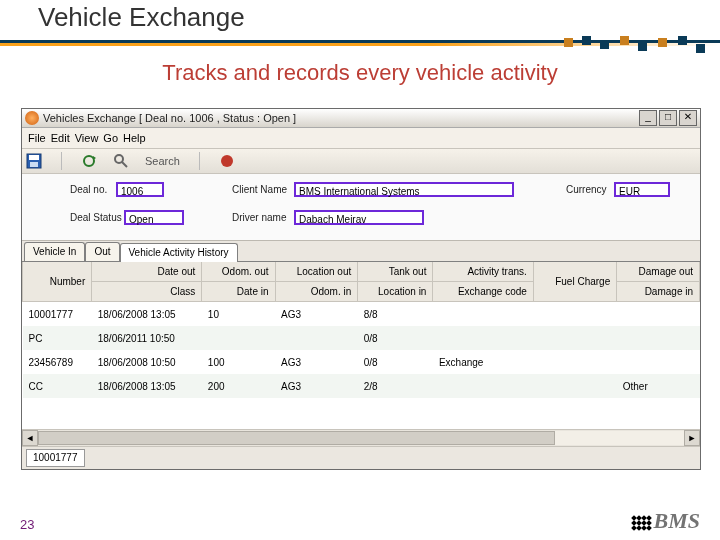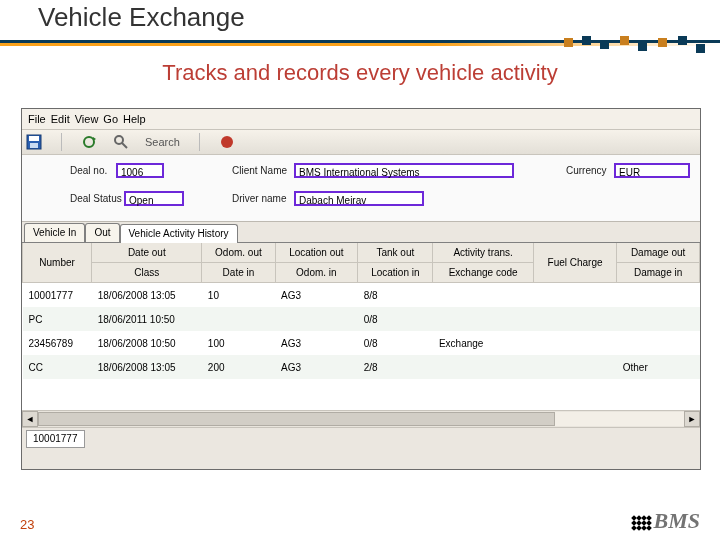--- a/index.html
+++ b/index.html
@@ -21,31 +21,31 @@
   .tb-sep{width:1px;height:18px;background:#bbb;margin:0 3px}
   .search-label{font-size:11px;color:#555}
   .form-area{height:66px;background:#fafafa;border-bottom:1px solid #bdb9b1;position:relative}
   .fld-lbl{position:absolute;font-size:10px;color:#222}
   .fld{position:absolute;border:2px solid #6d28d9;background:#fff;height:15px;font-size:10px;padding:0 3px;line-height:15px;box-sizing:border-box}
   .tabs{height:20px;background:#ebe7e0;border-bottom:1px solid #808080;display:flex;align-items:flex-end;padding-left:2px;font-size:10px}
   .tab{height:18px;padding:0 8px;border:1px solid #808080;border-bottom:none;background:#f7f4ec;margin-right:0;border-radius:3px 3px 0 0;line-height:18px}
   .tab.active{background:#fff;position:relative;top:1px}
   .grid-wrap{background:#fff;height:184px;overflow:hidden;position:relative}
   table.grid{width:100%;border-collapse:collapse;font-size:10px}
-  table.grid th{background:#ece8e0;border:1px solid #c8c4bc;border-top:none;font-weight:normal;text-align:center;padding:4px 6px;font-size:10px}
+  table.grid th{background:#ece8e0;border:1px solid #c8c4bc;border-top:none;font-weight:normal;text-align:right;padding:4px 6px;font-size:10px}
   table.grid td{border-bottom:0;padding:4px 6px;height:16px}
   table.grid tr:nth-child(odd) td{background:#fff}
   table.grid tr:nth-child(even) td{background:#f2f6f2}
   .hscroll{position:absolute;bottom:0;left:0;right:0;height:16px;background:#e9e5dd;border-top:1px solid #c8c4bc;display:flex;align-items:center}
   .hscroll .arrow{width:16px;height:16px;border:1px solid #b0aca4;background:#ddd9d1;text-align:center;line-height:14px;font-size:9px;box-sizing:border-box}
   .hscroll .track{flex:1;height:14px;background:#f3efe7;position:relative}
   .hscroll .thumb{position:absolute;left:0;top:0;height:14px;width:80%;background:#d2cec6;border:1px solid #b0aca4;box-sizing:border-box}
   .app-footer{height:22px;background:#ebe7e0;border-top:1px solid #c8c4bc;display:flex;align-items:center;padding-left:4px}
   .footer-box{height:16px;border:1px solid #999;background:#fff;padding:0 6px;font-size:10px;line-height:16px}
-  .pagenum{position:absolute;bottom:8px;left:20px;font-size:13px;color:#c2410c}
+  .pagenum{position:absolute;bottom:8px;left:20px;font-size:13px;color:#701a75}
   .logo{position:absolute;bottom:6px;right:20px;font-family:Georgia,serif;font-weight:bold;font-style:italic;font-size:22px;color:#737373}
   .logo-dots{display:inline-grid;grid-template-columns:repeat(4,4px);grid-template-rows:repeat(3,4px);gap:1px;vertical-align:middle;margin-right:3px}
   .logo-dots span{width:4px;height:4px;background:#000;transform:rotate(45deg)}
 </style>
 </head>
 <body>
 
 <div class="slide">
   <div class="title">Vehicle Exchange</div>
   <div class="title-underline"></div>
@@ -56,20 +56,27 @@
     <div style="background:#0a3a57;left:40px;top:4px"></div>
     <div style="background:#c97f1e;left:60px;top:0"></div>
     <div style="background:#0a3a57;left:78px;top:6px"></div>
     <div style="background:#c97f1e;left:98px;top:2px"></div>
     <div style="background:#0a3a57;left:118px;top:0"></div>
     <div style="background:#0a3a57;left:136px;top:8px"></div>
   </div>
   <div class="subtitle">Tracks and records every vehicle activity</div>
 
   <div class="app">
+    <div class="app-titlebar">
+      <span class="icon"></span>
+      <span class="app-title">Vehicles Exchange [ Deal no. 1006 ,   Status : Open ]</span>
+      <span class="winbtn">_</span>
+      <span class="winbtn">□</span>
+      <span class="winbtn">✕</span>
+    </div>
     <div class="menubar">
       <span>File</span>
       <span>Edit</span>
       <span>View</span>
       <span>Go</span>
       <span>Help</span>
     </div>
     <div class="toolbar">
       <span class="tb-icon"><svg width="16" height="16">
             <rect x="1" y="1" width="14" height="14" fill="#2a5fb0" stroke="#163a70"></rect>
@@ -97,21 +104,21 @@
       <div class="fld" style="left:94px;top:8px;width:48px">1006</div>
       <div class="fld-lbl" style="left:48px;top:38px">Deal Status</div>
       <div class="fld" style="left:102px;top:36px;width:60px">Open</div>
 
       <div class="fld-lbl" style="left:210px;top:10px">Client Name</div>
       <div class="fld" style="left:272px;top:8px;width:220px">BMS International Systems</div>
       <div class="fld-lbl" style="left:210px;top:38px">Driver name</div>
       <div class="fld" style="left:272px;top:36px;width:130px">Dabach Meirav</div>
 
       <div class="fld-lbl" style="left:544px;top:10px">Currency</div>
-      <div class="fld" style="left:592px;top:8px;width:76px">EUR</div>
+      <div class="fld" style="left:592px;top:8px;width:56px">EUR</div>
     </div>
 
     <div class="tabs">
       <div class="tab">Vehicle In</div>
       <div class="tab">Out</div>
       <div class="tab active">Vehicle Activity History</div>
     </div>
 
     <div class="grid-wrap">
       <table class="grid">

